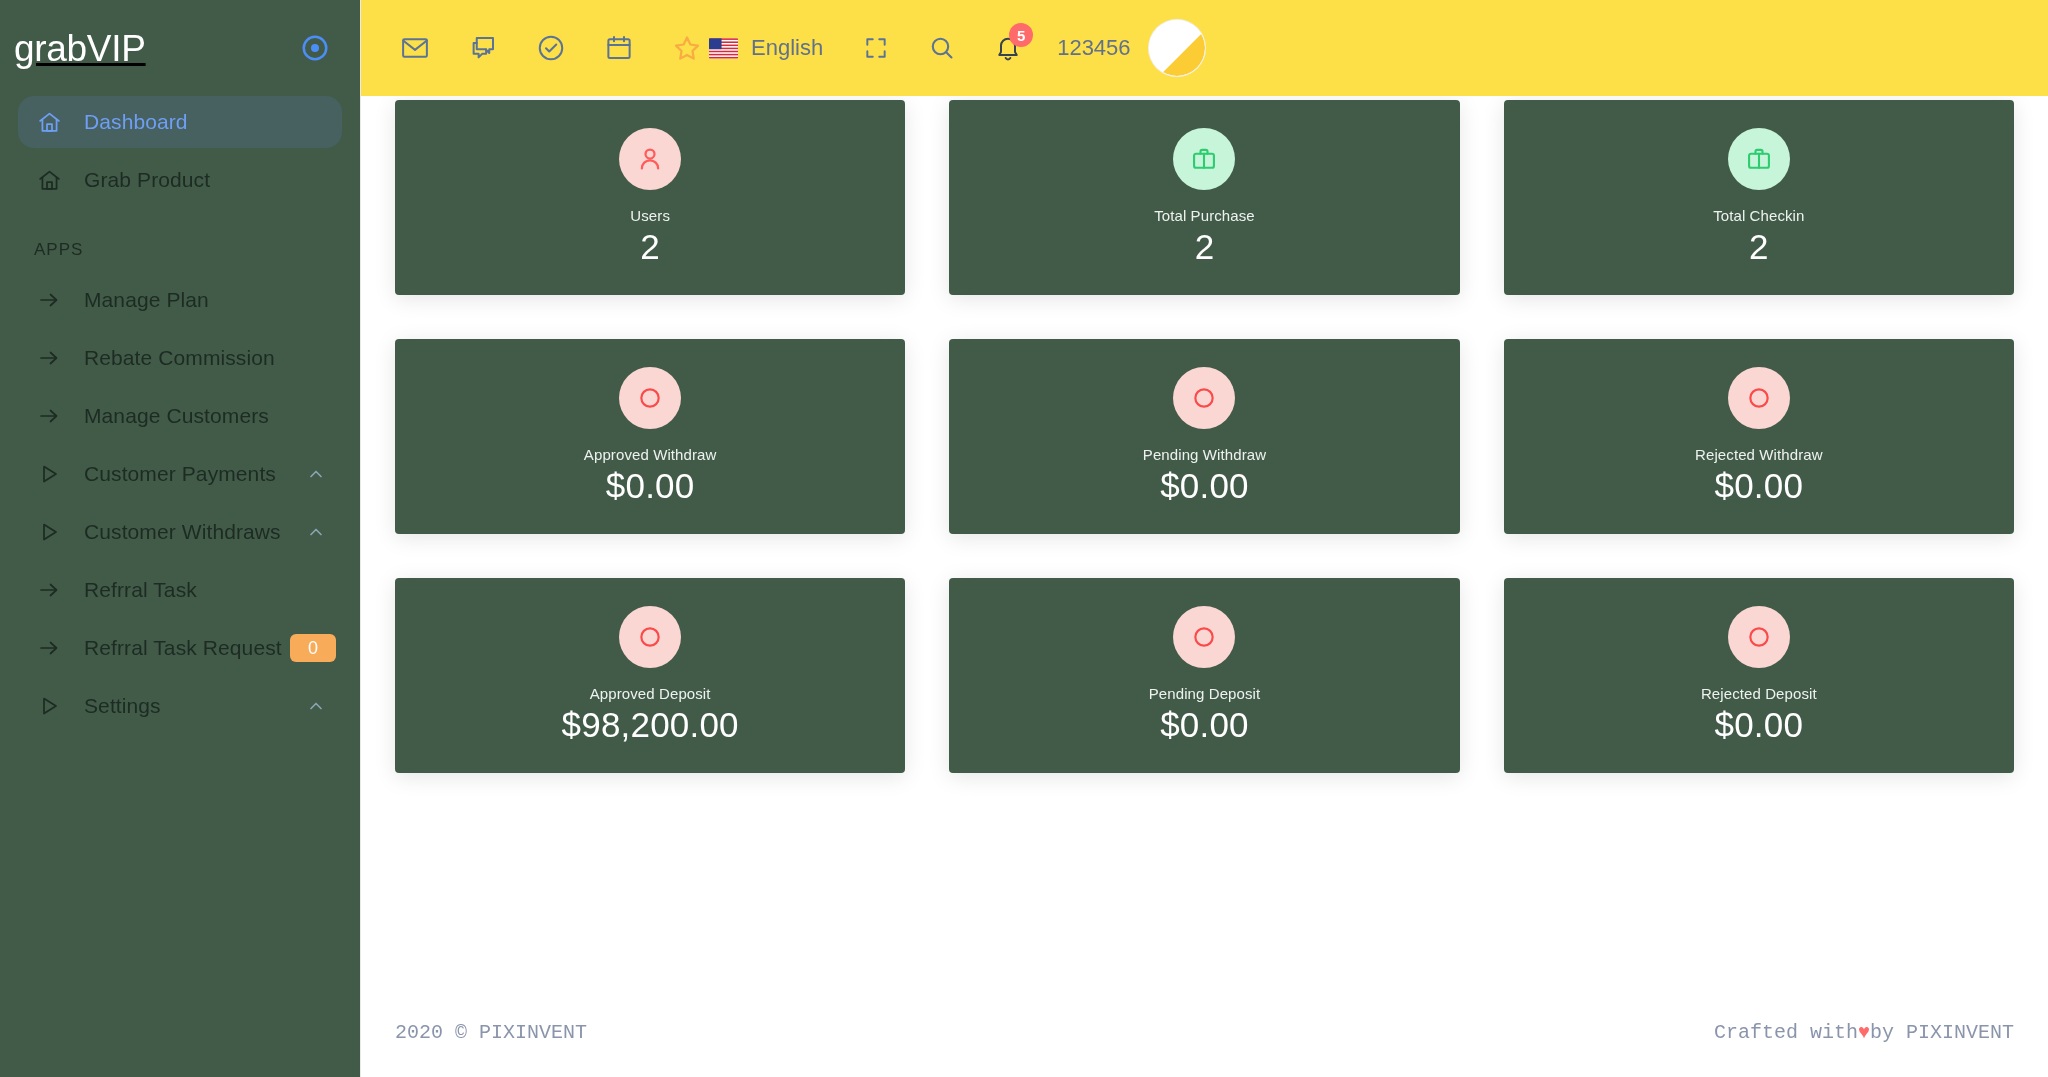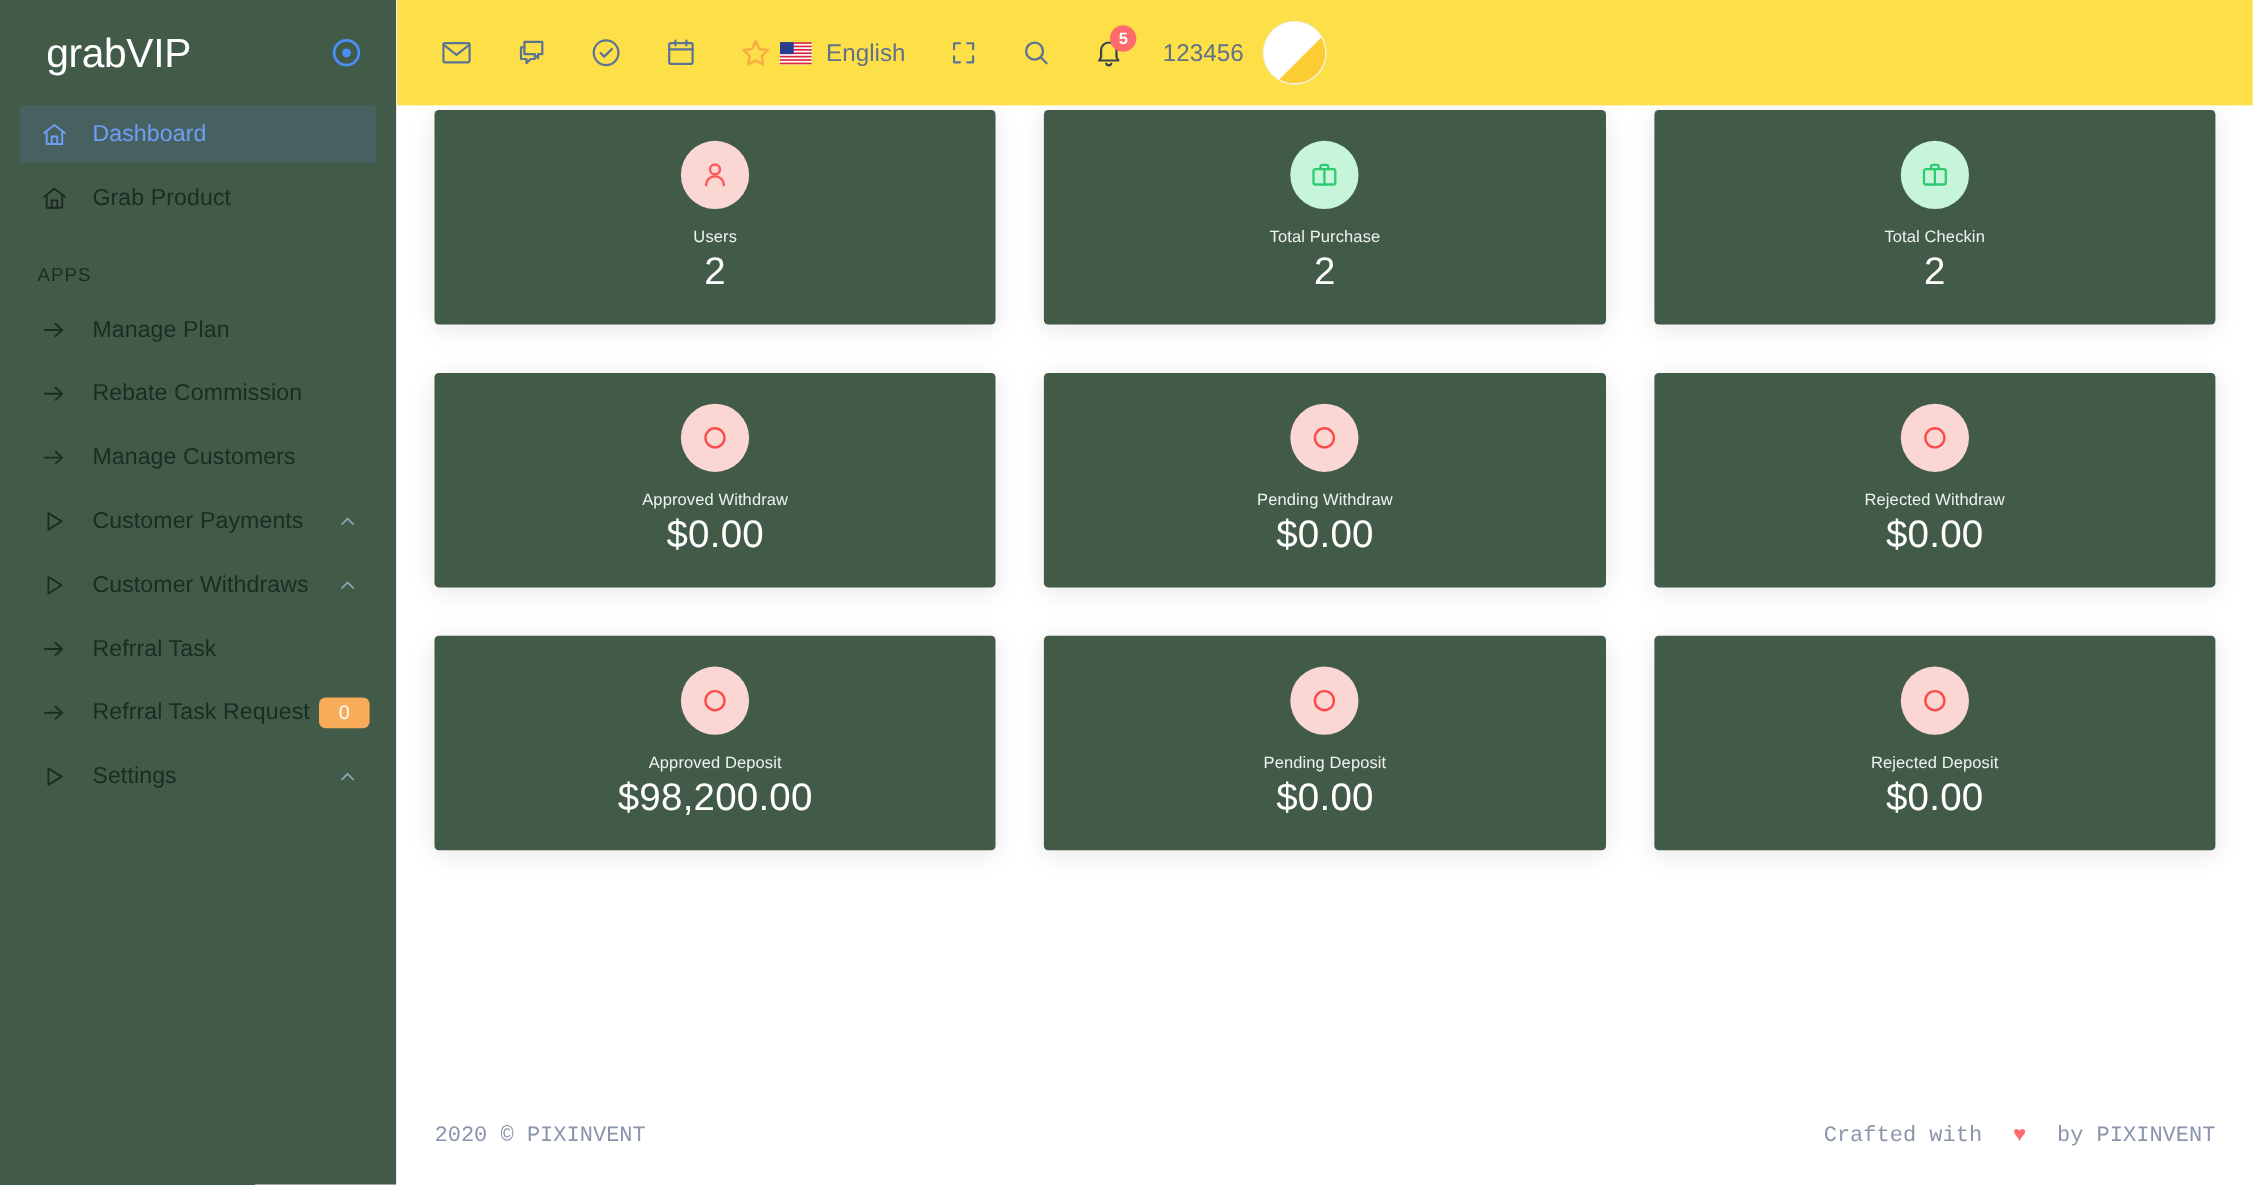--- a/index.html
+++ b/index.html
@@ -27,37 +27,38 @@
     position: relative;
     z-index: 20;
     padding-top: 0;
     overflow: hidden;
   }
   .brand-row {
     height: 96px;
     display: flex;
     align-items: center;
     justify-content: space-between;
-    padding: 0 30px 0 42px;
+    padding: 0 30px 0 14px;
+    text-decoration: underline;
   }
   .brand-name {
     color: #ffffff;
     font-size: 37px;
     font-weight: 400;
     letter-spacing: -0.3px;
     line-height: 1;
   }
   .brand-dot-icon { width: 30px; height: 30px; display:block; }
 
   .nav-list { padding: 0 18px; }
   .nav-item {
     display: flex;
     align-items: center;
     height: 52px;
-    border-radius: 2px;
+    border-radius: 16px;
     padding: 0 16px;
     margin-bottom: 6px;
     position: relative;
     cursor: pointer;
   }
   .nav-item.active {
     background: #466160;
   }
   .nav-ico {
     width: 30px;
@@ -218,21 +219,21 @@
     height: 90px;
     display: flex;
     align-items: center;
     justify-content: space-between;
     padding: 0 34px;
     font-size: 20px;
     color: #8a95ab;
     background: #ffffff;
     font-family: Liberation Mono, monospace;
   }
-  .footer-right { display: flex; align-items: center; gap: 28px; }
+  .footer-right { display: flex; align-items: center; gap: 0; }
   .heart { color: #ff6b6b; font-size: 20px; }
 </style>
 </head>
 <body>
 
 <div class="app">
 
   <aside class="sidebar">
 
     <div class="brand-row">

